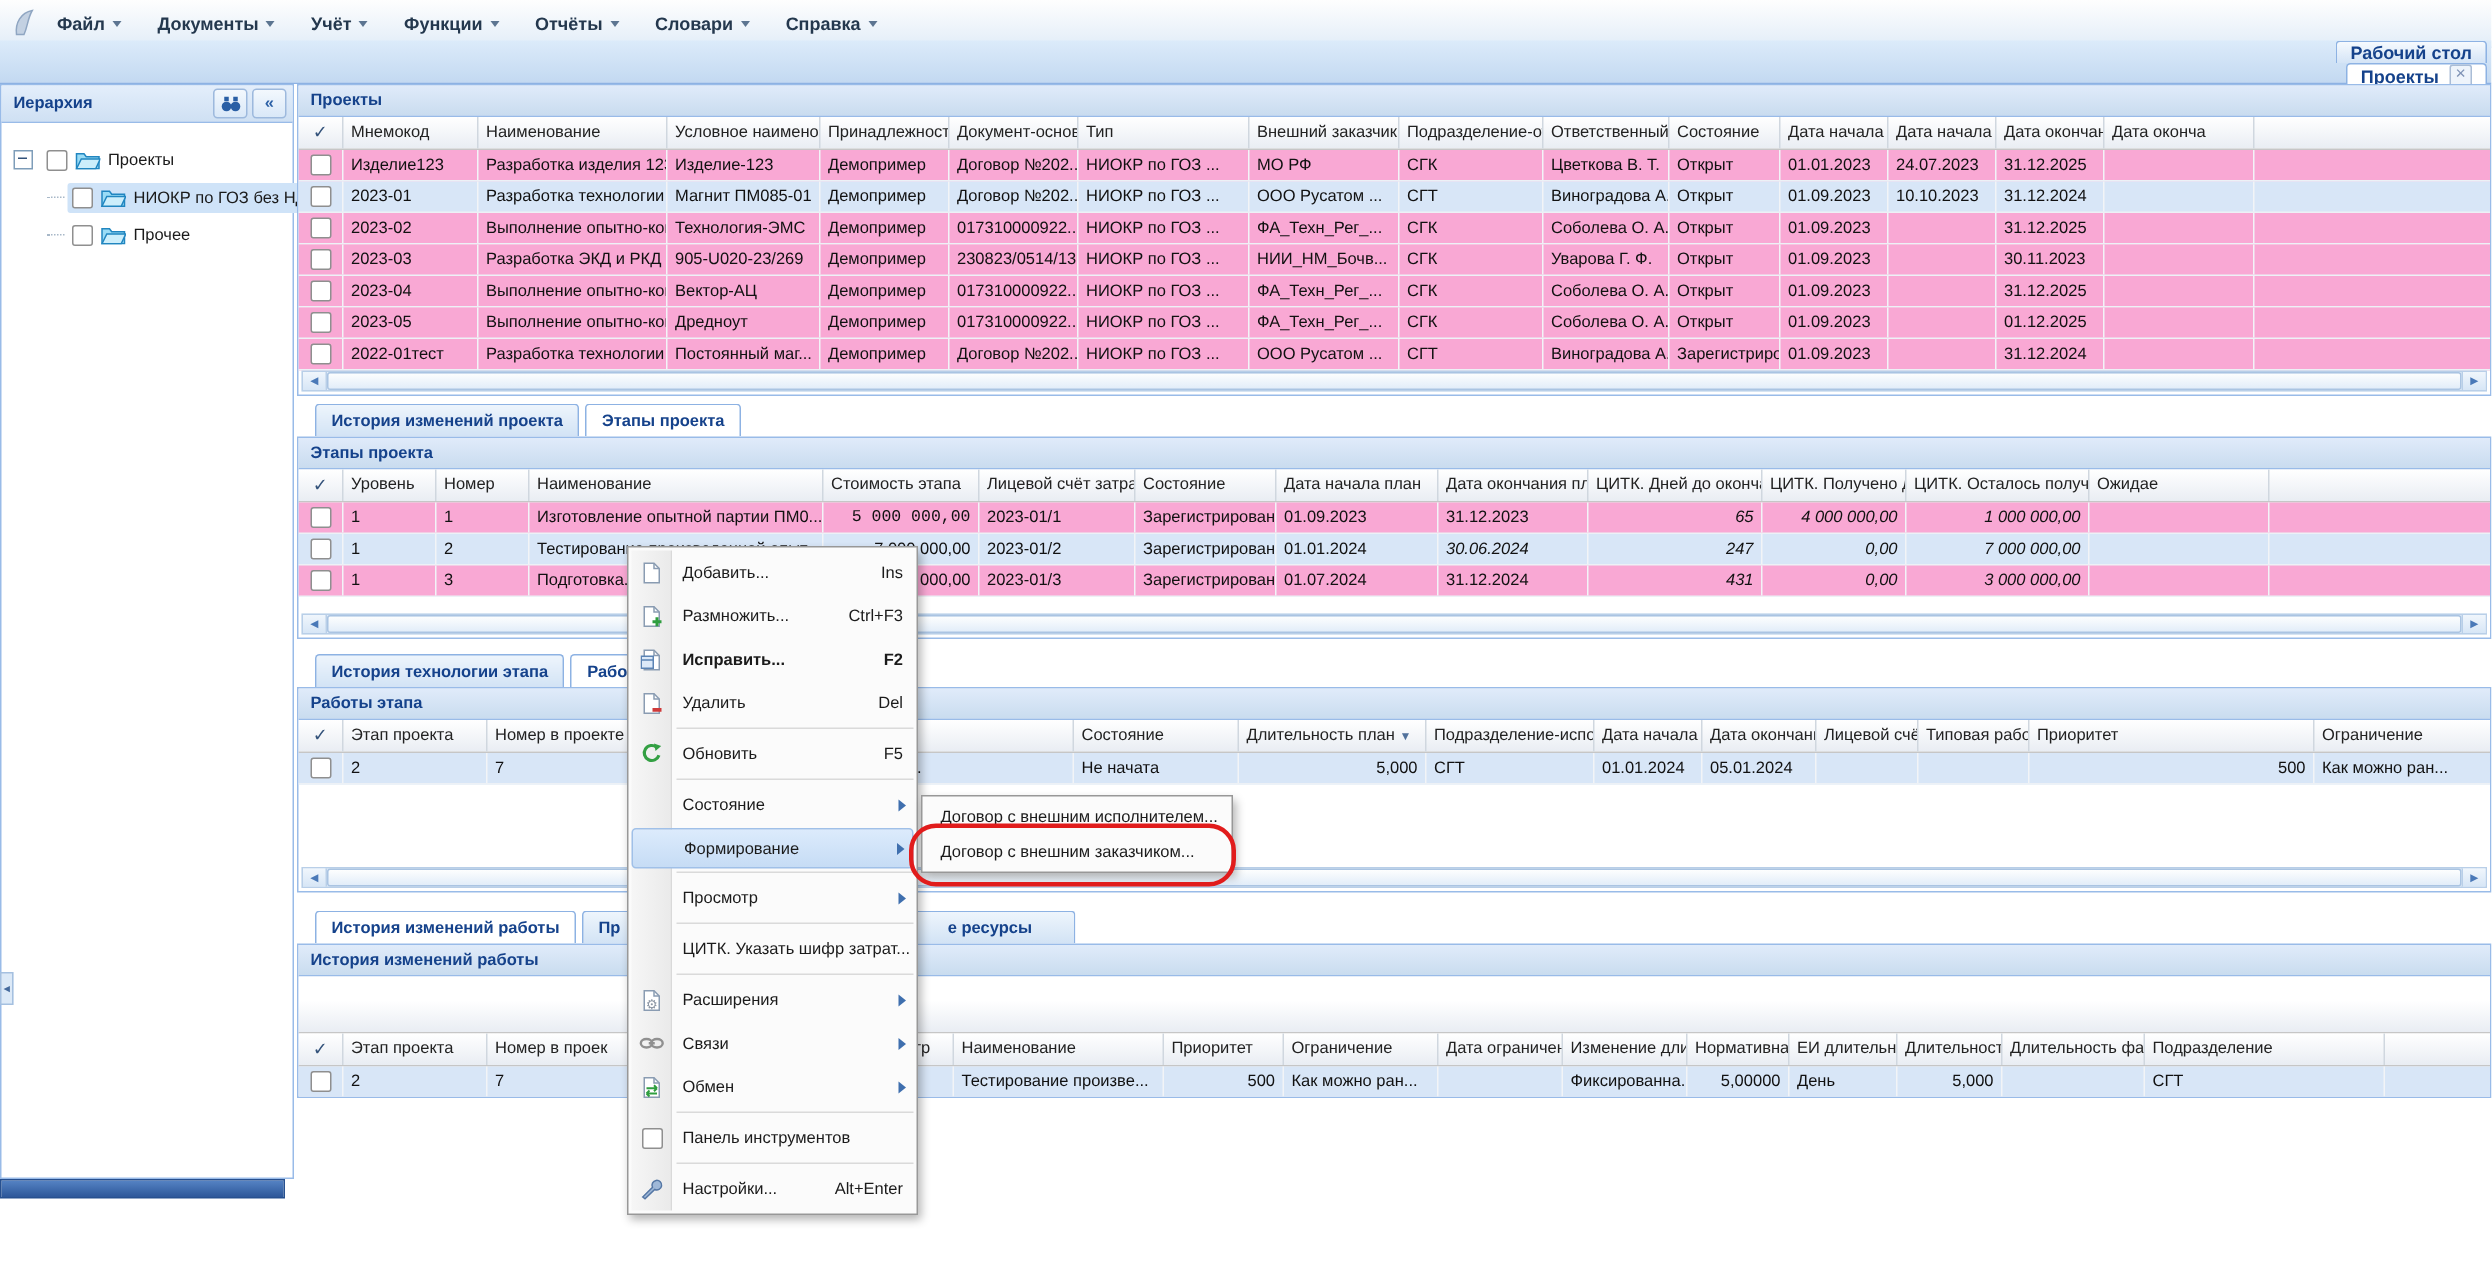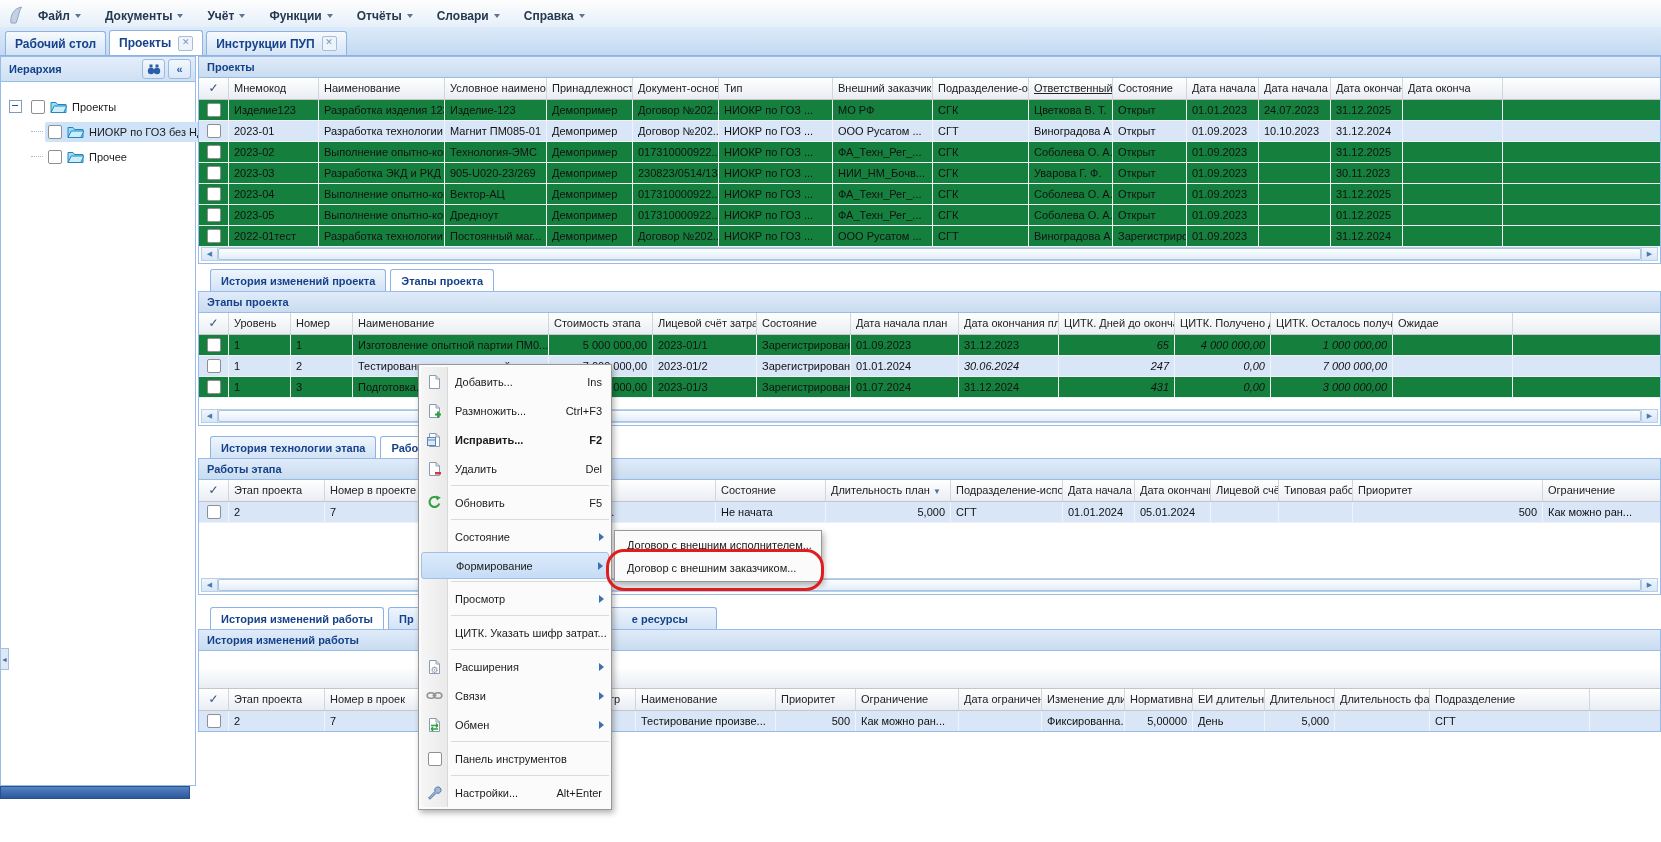--- a/index.html
+++ b/index.html
@@ -10,21 +10,21 @@
     background:linear-gradient(#fefefe,#e2edf8);border-bottom:1px solid #bcd2e8;
     display:flex;align-items:center;}
   .logo{margin:0 14px 0 8px;display:flex;}
   .mb-item{display:flex;align-items:center;gap:5px;margin-right:24px;font-size:12px;
     font-weight:bold;color:#24384e;cursor:default;}
   .caret{width:0;height:0;border-left:3.5px solid transparent;border-right:3.5px solid transparent;
     border-top:4px solid #5c7591;margin-top:1px;}
   
   .tabstrip{position:absolute;left:0;top:27px;width:100%;height:29px;box-sizing:border-box;
     background:linear-gradient(#dcebfa,#c3d9f1);border-bottom:1px solid #8db2e3;
-    display:flex;align-items:flex-end;padding-left:5px;}
+    display:flex;align-items:flex-end;padding-left:5px;flex-direction:column;}
   .wtab{height:23px;display:flex;align-items:center;padding:0 9px;margin-right:3px;
     border:1px solid #8db2e3;border-bottom:none;border-radius:3px 3px 0 0;
     background:linear-gradient(#f6fafe,#d4e4f6);font-size:12px;font-weight:bold;color:#15428b;white-space:nowrap;}
   .wtab.active{background:#fff;height:24px;}
   .closex{width:13px;height:13px;margin-left:7px;border:1px solid #aabdd6;border-radius:2px;
     background:#eef4fb;color:#7f93b6;font-size:9px;line-height:11px;text-align:center;font-weight:normal;}
   
   .sidebar{position:absolute;left:0;top:56px;width:196px;height:730px;box-sizing:border-box;
     border:1px solid #99bbe8;background:#fff;}
   .sb-head{height:24px;background:linear-gradient(#e3eefb,#cfe0f3);border-bottom:1px solid #99bbe8;
@@ -67,21 +67,21 @@
     border:1px solid #8db2e3;border-bottom:none;border-radius:3px 3px 0 0;
     background:linear-gradient(#eef5fc,#d2e3f5);font-size:11px;font-weight:bold;color:#15428b;
     white-space:nowrap;overflow:hidden;flex:none;}
   .stab.active{background:#fff;}
   .stab.tab-right{justify-content:flex-end;padding-right:28px;}
   .grid-head{display:flex;height:21px;background:linear-gradient(#ffffff,#e9edf3);
     border-bottom:1px solid #c6c6c6;}
   .hc{box-sizing:border-box;padding:4px 5px 0;font-size:11px;color:#222;border-right:1px solid #d0d7df;
     overflow:hidden;white-space:nowrap;flex:none;}
   .hc.chk{text-align:center;color:#33527a;padding-top:3px;font-size:12px;}
-  .row{display:flex;height:20px;border-bottom:1px solid #edf1f6;background:#15803d;}
+  .row{display:flex;height:20px;border-bottom:1px solid #edf1f6;background:#f9a8d4;}
   .row.sel{background:#d8e6f7;}
   .cell{box-sizing:border-box;padding:4px 5px 0;font-size:11px;color:#111;overflow:hidden;
     white-space:nowrap;flex:none;border-right:1px solid #f2f4f7;}
   .cell.chkc{display:flex;align-items:center;justify-content:center;padding:0;}
   .cell.num{text-align:right;}
   .cell.ital{font-style:italic;}
   .sort{font-size:8px;color:#51719c;margin-left:3px;}
   .hscroll{position:absolute;left:2px;right:2px;bottom:2px;height:14px;background:#e8f1fb;
     border:1px solid #b9cfe8;box-sizing:border-box;display:flex;}
   .hs-btn{width:15px;background:linear-gradient(#f0f6fc,#d7e6f6);display:flex;align-items:center;
@@ -229,21 +229,21 @@
       <div class="grid-head">
         <div class="hc chk" style="width: 30px;">✓</div>
         <div class="hc" style="width: 90px;">Мнемокод</div>
         <div class="hc" style="width: 126px;">Наименование</div>
         <div class="hc" style="width: 102px;">Условное наименова</div>
         <div class="hc" style="width: 86px;">Принадлежность</div>
         <div class="hc" style="width: 86px;">Документ-основан</div>
         <div class="hc" style="width: 114px;">Тип</div>
         <div class="hc" style="width: 100px;">Внешний заказчик</div>
         <div class="hc" style="width: 96px;">Подразделение-от</div>
-        <div class="hc" style="width: 84px; text-decoration: underline;">Ответственный</div>
+        <div class="hc" style="width: 84px;">Ответственный</div>
         <div class="hc" style="width: 74px;">Состояние</div>
         <div class="hc" style="width: 72px;">Дата начала план.</div>
         <div class="hc" style="width: 72px;">Дата начала факт</div>
         <div class="hc" style="width: 72px;">Дата окончания п</div>
         <div class="hc" style="width: 100px;">Дата оконча</div>
       </div>
       <div class="row">
         <div class="cell chkc" style="width: 30px;">
           <span class="cbx"></span>
         </div>
@@ -410,21 +410,21 @@
         <div class="hc" style="width: 122px;">ЦИТК. Осталось получить д/с</div>
         <div class="hc" style="width: 120px;">Ожидае</div>
       </div>
       <div class="row">
         <div class="cell chkc" style="width: 30px;">
           <span class="cbx"></span>
         </div>
         <div class="cell" style="width: 62px;">1</div>
         <div class="cell" style="width: 62px;">1</div>
         <div class="cell" style="width: 196px;">Изготовление опытной партии ПМ0...</div>
-        <div class="cell num" style="width: 104px;">5 000 000,00</div>
+        <div class="cell num" style="width: 104px; font-family: Liberation Mono, monospace;">5 000 000,00</div>
         <div class="cell" style="width: 104px;">2023-01/1</div>
         <div class="cell" style="width: 94px;">Зарегистрирован</div>
         <div class="cell" style="width: 108px;">01.09.2023</div>
         <div class="cell" style="width: 100px;">31.12.2023</div>
         <div class="cell num ital" style="width: 116px;">65</div>
         <div class="cell num ital" style="width: 96px;">4 000 000,00</div>
         <div class="cell num ital" style="width: 122px;">1 000 000,00</div>
         <div class="cell" style="width: 120px;"></div>
       </div>
       <div class="row sel">

